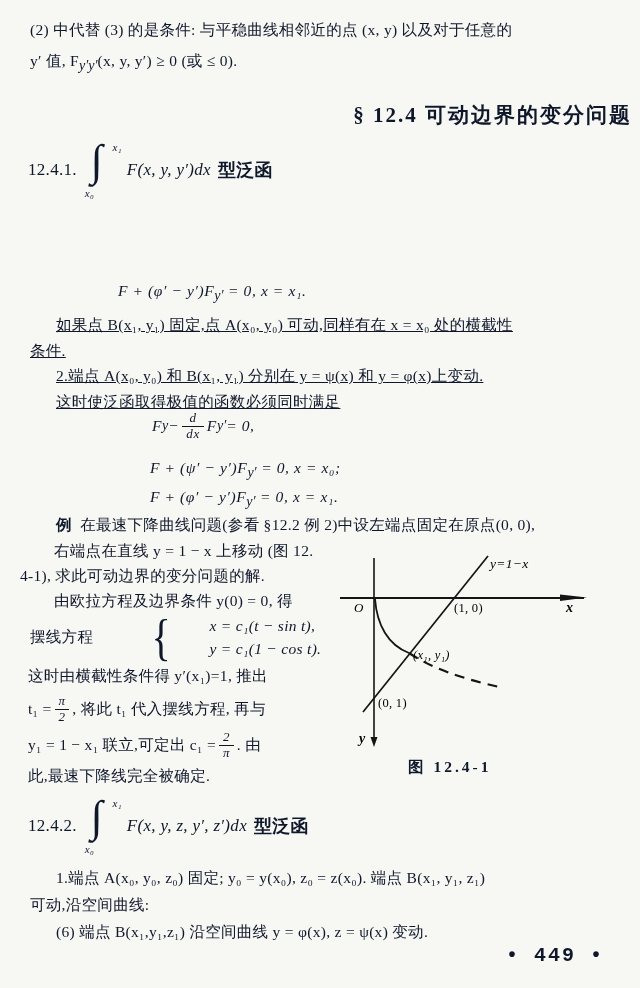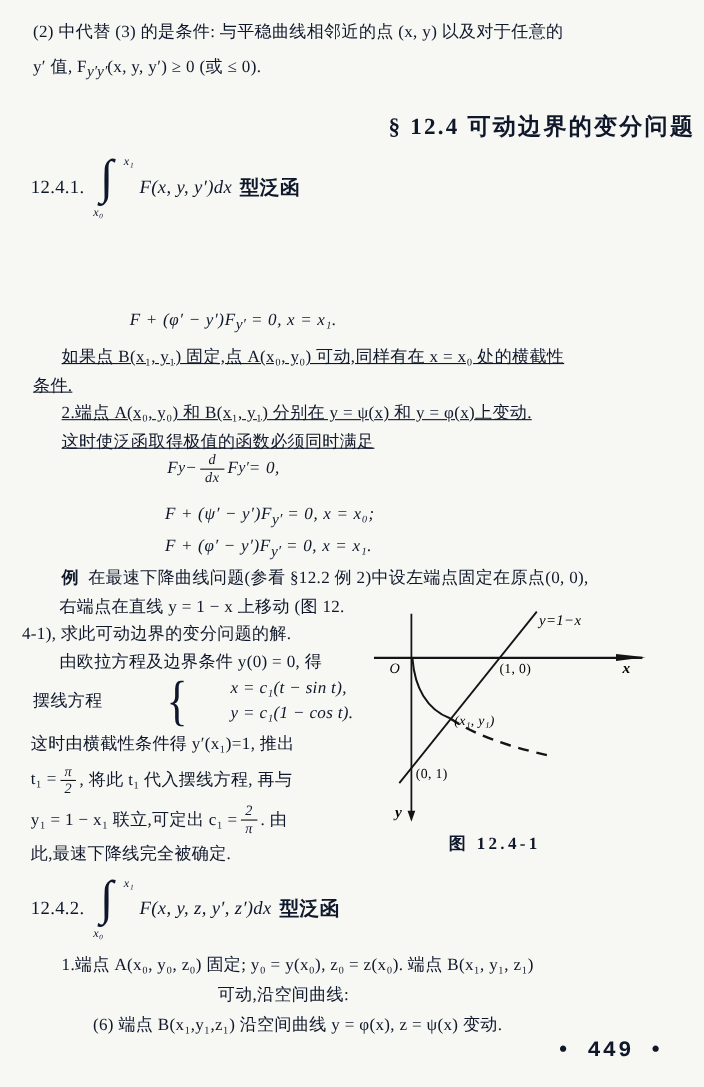--- a/index.html
+++ b/index.html
@@ -148,21 +148,21 @@
     <span class="sec-num">12.4.2.</span>
     <span class="int-wrap">
       <span class="int-upper">x₁</span>
       <span class="int-glyph">∫</span>
       <span class="int-lower">x₀</span>
     </span>
     <span class="integrand">F(x, y, z, y′, z′)dx</span>
     <span class="suffix">型泛函</span>
   </div>
 
-  <div class="abs" style="left:30px; top:864px; line-height:27px;text-align:center;">
+  <div class="abs" style="left:30px; top:864px; line-height:27px;">
     <div class="ind">1.端点 A(x₀, y₀, z₀) 固定; y₀ = y(x₀), z₀ = z(x₀). 端点 B(x₁, y₁, z₁)</div>
     <div>可动,沿空间曲线:</div>
     <div class="ind">(6) 端点 B(x₁,y₁,z₁) 沿空间曲线 y = φ(x), z = ψ(x) 变动.</div>
   </div>
 
   <div class="abs pagenum" style="right:36px; top:944px;">• 449 •</div>
 
 </div>
 
 </body></html>

